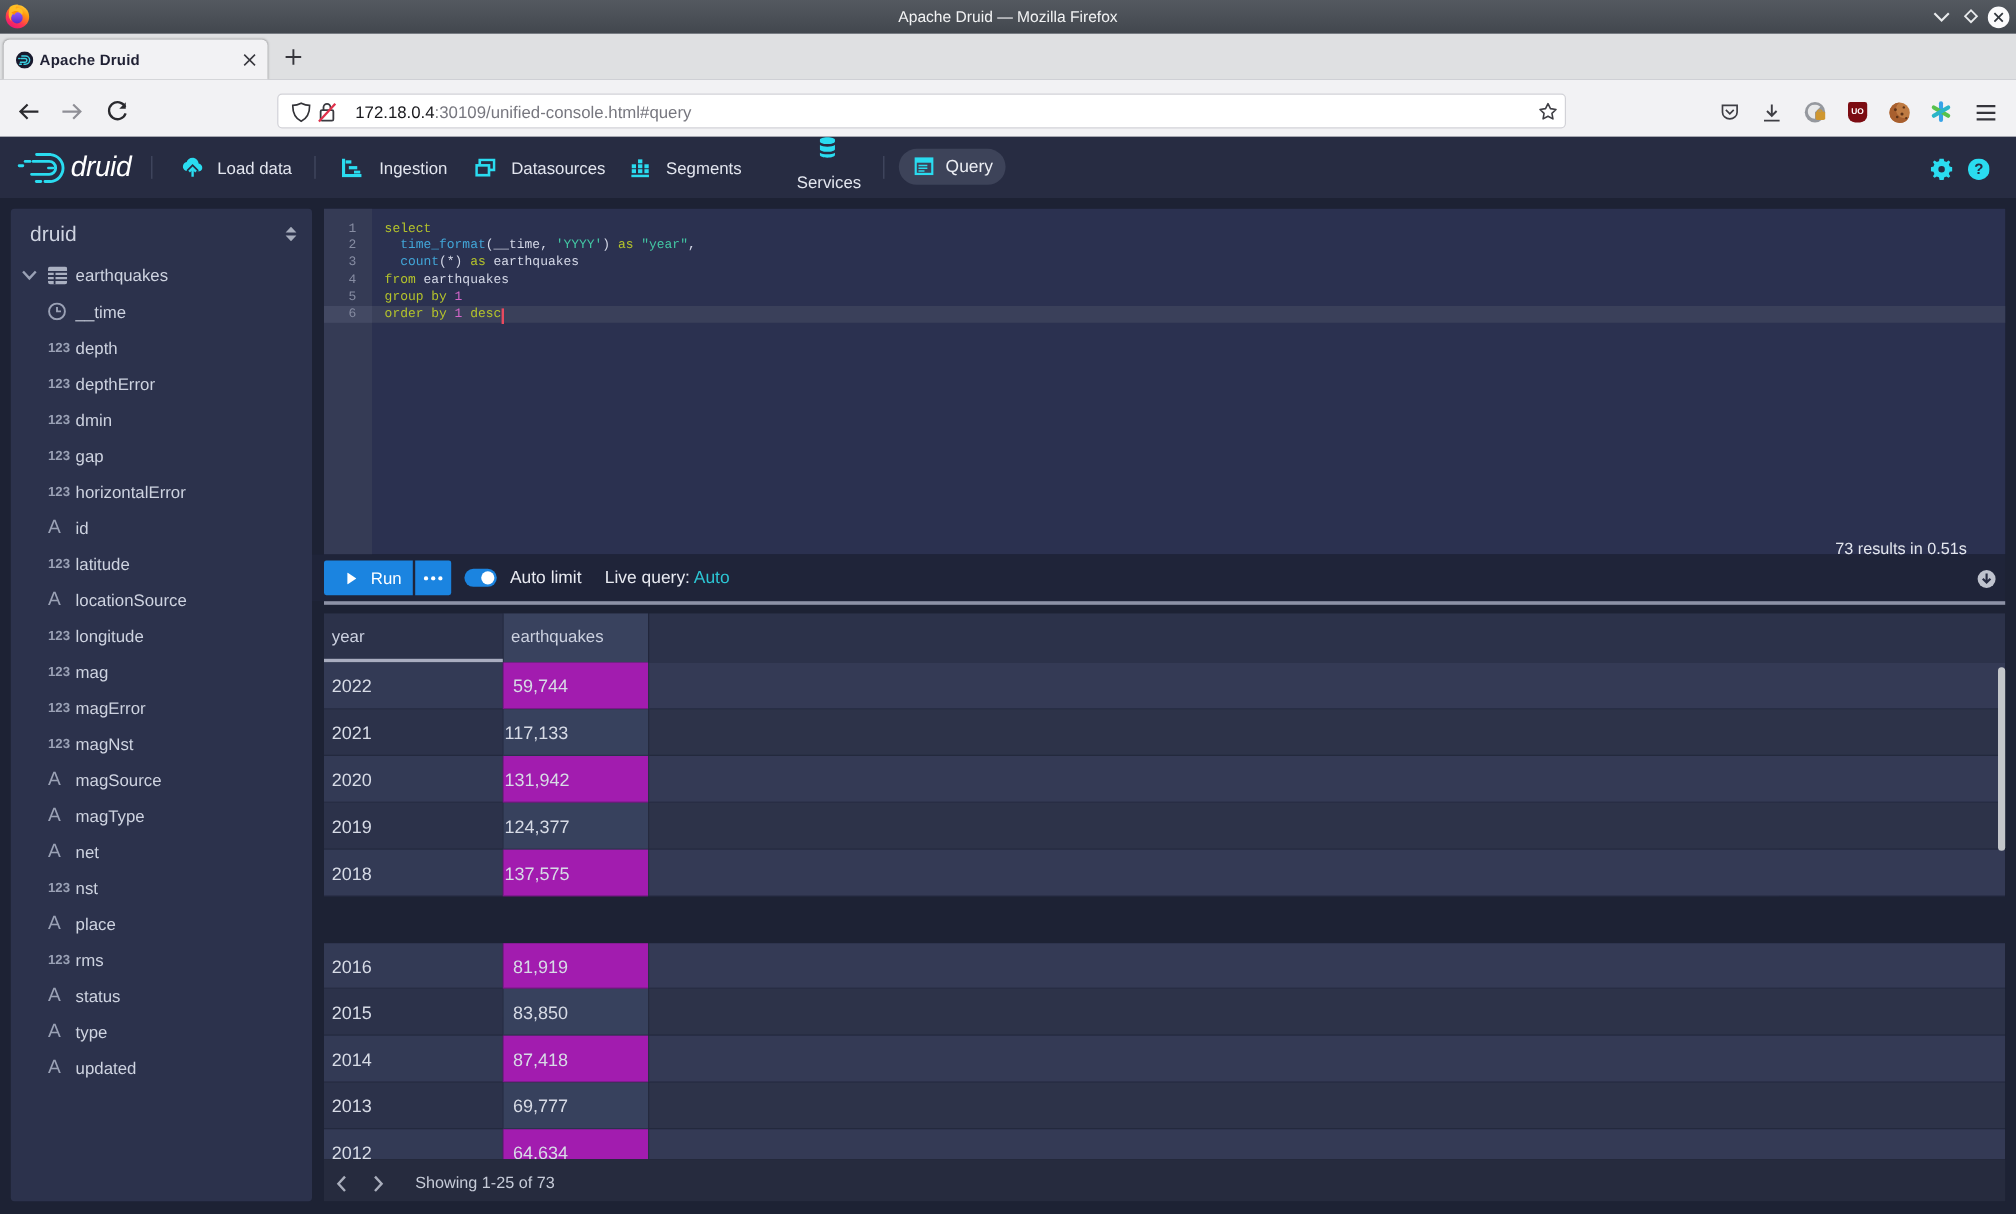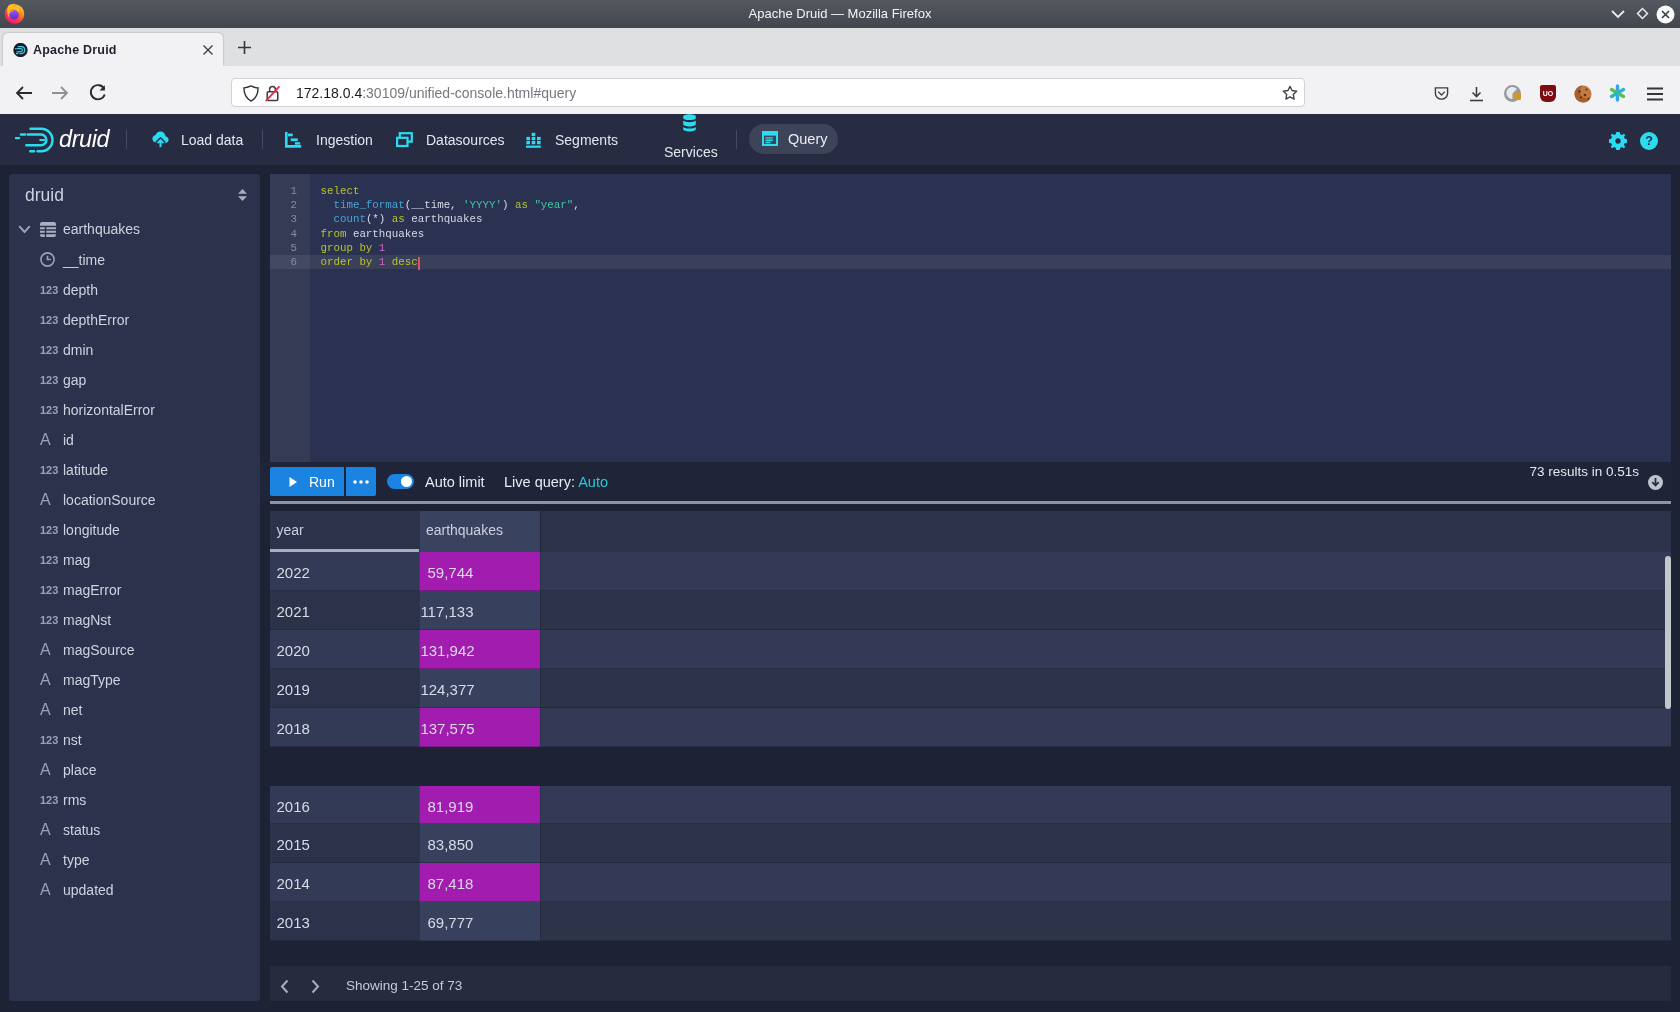--- a/index.html
+++ b/index.html
@@ -43,21 +43,21 @@
 #cursor { left:147.5px; top:82.5px; width:2px; height:13px; background:#e84a5f; }
 
 
 #runbtn { left:270px; top:467px; width:73.5px; height:29px; background:#1b84e0; border-radius:2px 0 0 2px; display:flex; align-items:center; justify-content:flex-start; padding-left:19px; gap:12px; color:#fff; font-size:14px; }
 #morebtn { left:346px; top:467px; width:30px; height:29px; background:#1b84e0; border-radius:0 2px 2px 0; display:flex; align-items:center; justify-content:center; color:#fff; }
 #toggle { left:387px; top:474px; width:27px; height:15px; background:#1b84e0; border-radius:8px; }
 #toggleknob { left:14px; top:2px; width:11px; height:11px; background:#fff; border-radius:50%; }
 #autolimit { left:425px; top:474px; font-size:14.5px; color:#e8eaf1; }
 #livequery { left:504px; top:474px; font-size:14.5px; color:#e8eaf1; }
 #livequery span { color:#2cc6d4; }
-#results-info { top:450px; right:41px; font-size:13.5px; color:#e4e7ee;margin-top:14px; }
+#results-info { top:450px; right:41px; font-size:13.5px; color:#e4e7ee; }
 #dlicon { left:1648px; top:475px; width:15px; height:15px; border-radius:50%; background:#bfc3ce; }
 
 #topdivider { left:270px; top:501px; width:1401px; height:3px; background:#8d92a6; }
 
 
 #table { left:270px; top:511px; width:1401px; height:455px; overflow:hidden; }
 .trow { position:absolute; left:0; width:1401px; height:38.93px; font-size:15px; color:#d7dbe6; }
 .re .ycell{background:#333a55} .re .ecell{background:#a21caf} .re .fcell{background:#343a55}
 .ro .ycell{background:#2c324a} .ro .ecell{background:#37415d} .ro .fcell{background:#2d3349}
 .ycell { position:absolute; left:0; top:0; width:149.4px; height:100%; border-bottom:1px solid rgba(14,18,32,.28); padding:12px 0 0 6.5px; }
@@ -469,20 +469,25 @@
   <div class="trow re" style="top:352.3px">
       <div class="ycell">2014</div>
       <div class="ecell">87,418</div>
       <div class="fcell"></div>
     </div>
   <div class="trow ro" style="top:391.2px">
       <div class="ycell">2013</div>
       <div class="ecell">69,777</div>
       <div class="fcell"></div>
     </div>
+  <div class="trow re" style="top:430.2px">
+      <div class="ycell">2012</div>
+      <div class="ecell">64,634</div>
+      <div class="fcell"></div>
+    </div>
 </div>
 
 <div class="abs" id="pagination">
   <svg class="abs" style="left:10px;top:13px" width="9" height="15" viewBox="0 0 9 15">
       <path d="M7.5 1.5 L2 7.5 L7.5 13.5" stroke="#a9aebc" stroke-width="2" fill="none"></path>
     </svg>
   <svg class="abs" style="left:41px;top:13px" width="9" height="15" viewBox="0 0 9 15">
       <path d="M1.5 1.5 L7 7.5 L1.5 13.5" stroke="#a9aebc" stroke-width="2" fill="none"></path>
     </svg>
   <div class="abs" id="showtext">Showing 1-25 of 73</div>

